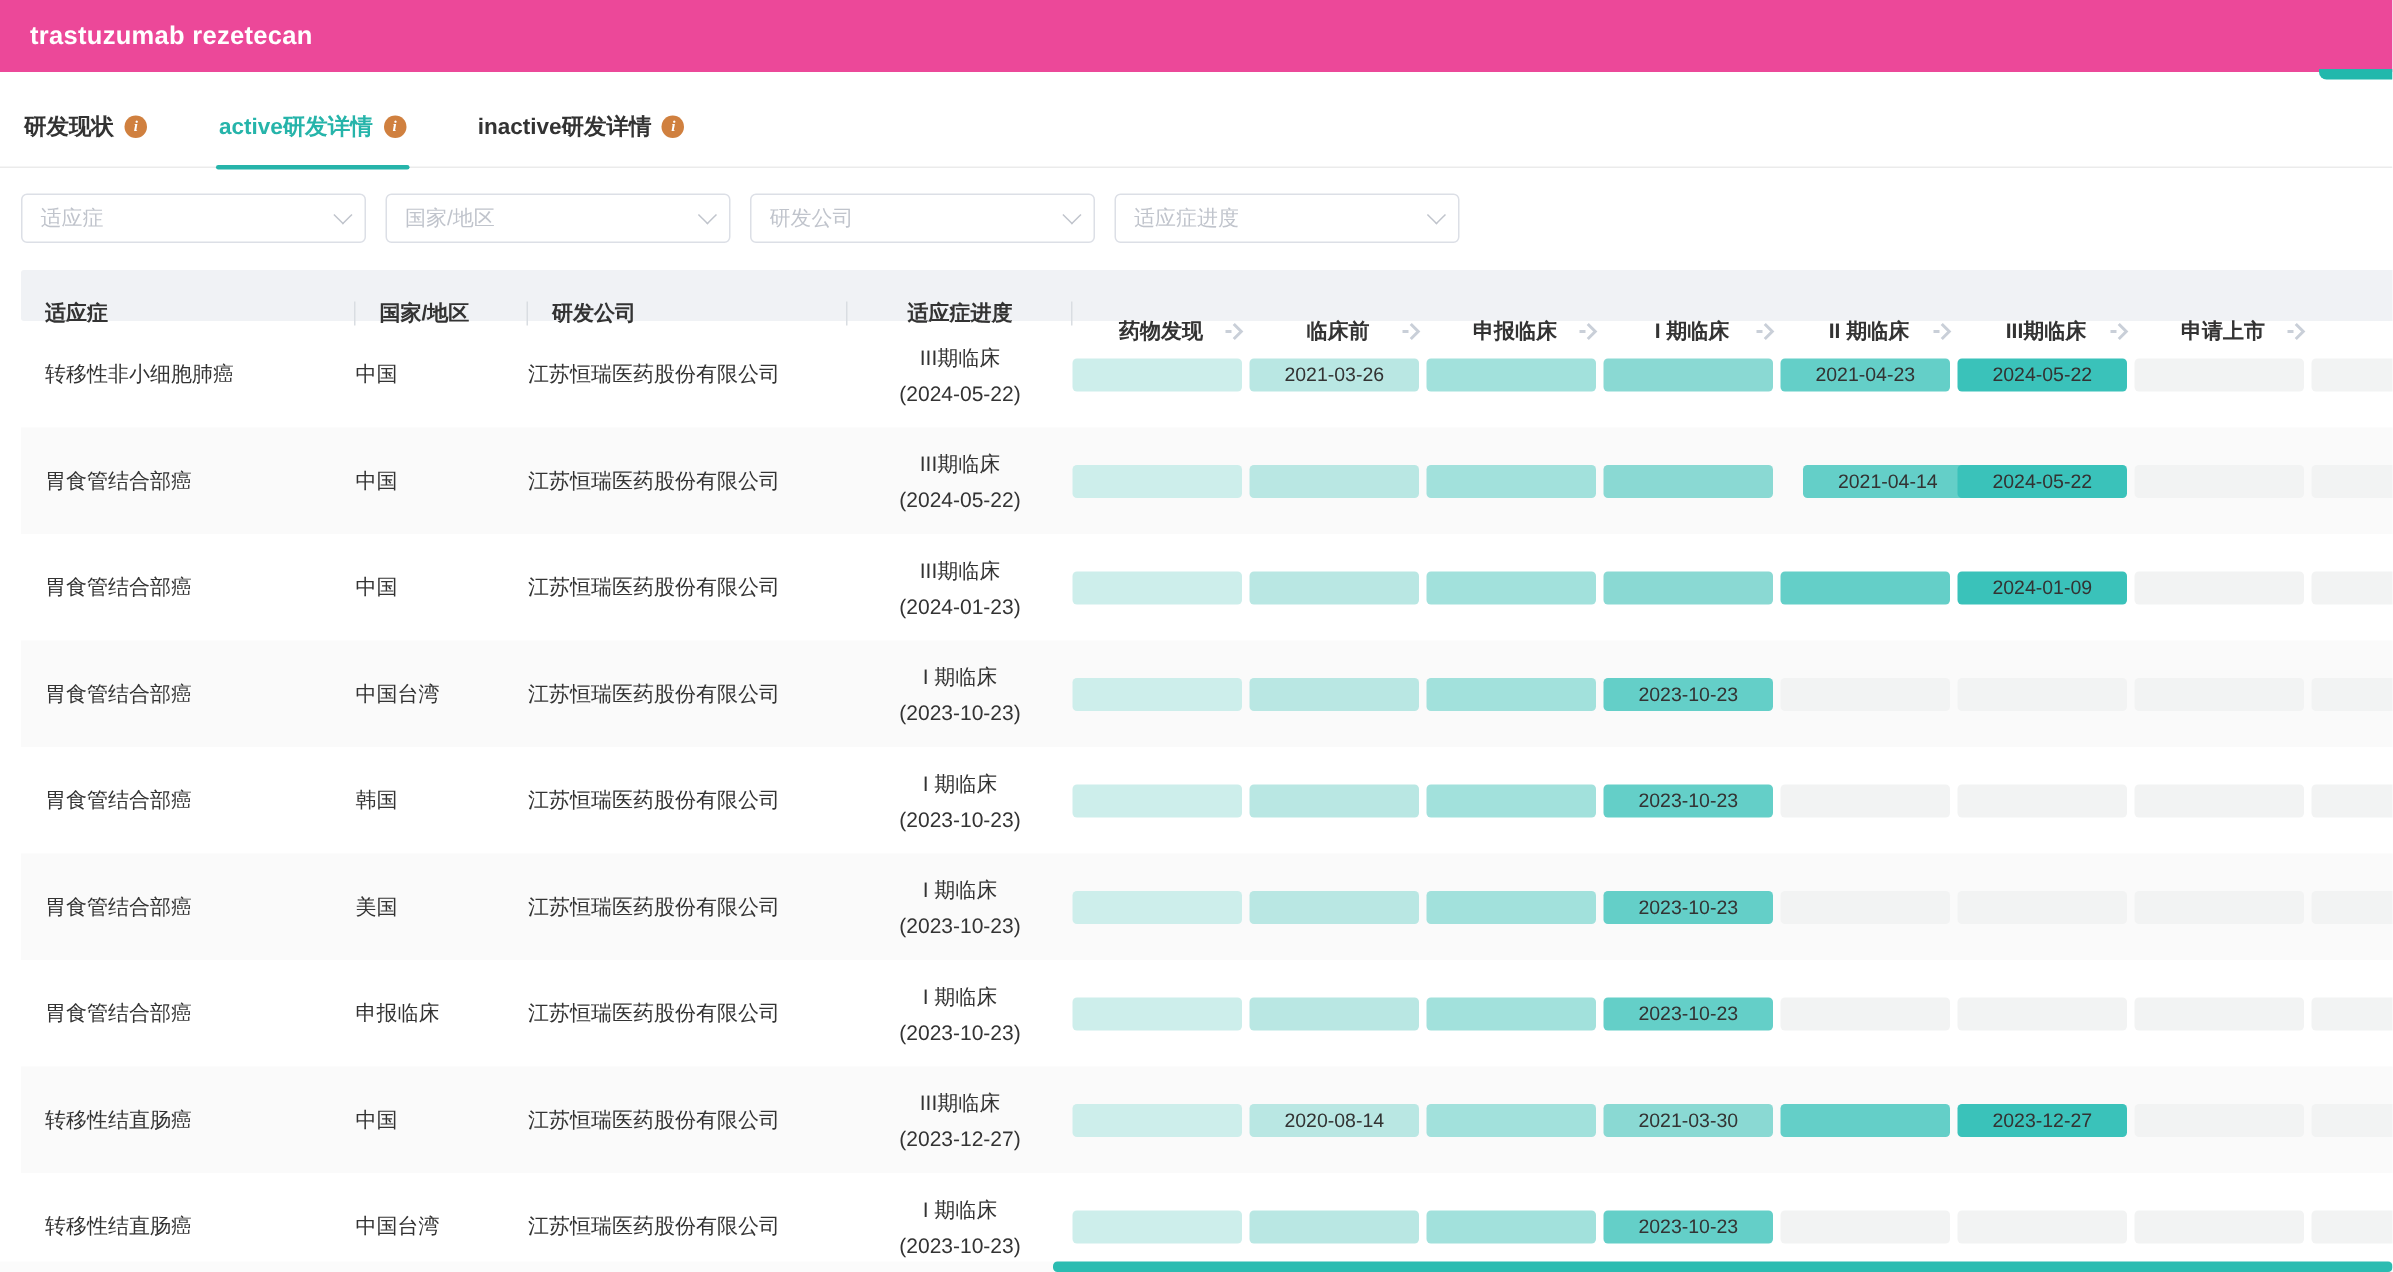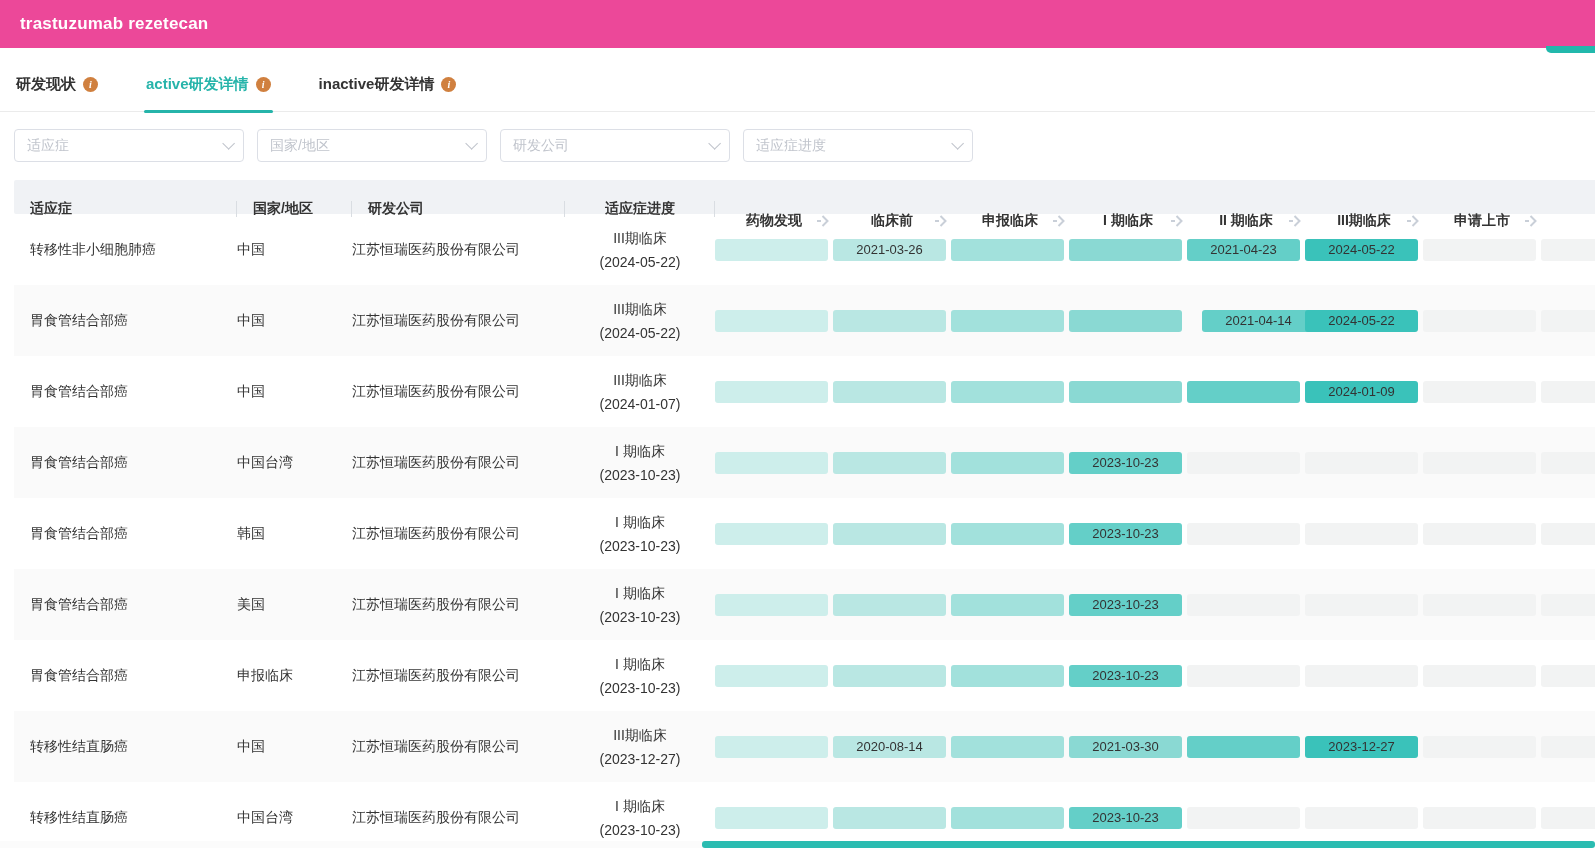--- a/index.html
+++ b/index.html
@@ -221,21 +221,21 @@
         <div class="stage-cell">
           <div class="stage-bar" style="background: rgb(242, 243, 243);"></div>
         </div>
       </div>
       <div class="trow grid">
         <div class="cell-indication">胃食管结合部癌</div>
         <div class="cell-region">中国</div>
         <div class="cell-company">江苏恒瑞医药股份有限公司</div>
         <div class="cell-progress">
           <div class="">III期临床</div>
-          <div class="">(2024-01-07)</div>
+          <div class="">(2024-01-23)</div>
         </div>
         <div class="stage-cell">
           <div class="stage-bar" style="background: rgb(205, 238, 235);"></div>
         </div>
         <div class="stage-cell">
           <div class="stage-bar" style="background: rgb(185, 231, 227);"></div>
         </div>
         <div class="stage-cell">
           <div class="stage-bar" style="background: rgb(162, 225, 220);"></div>
         </div>

